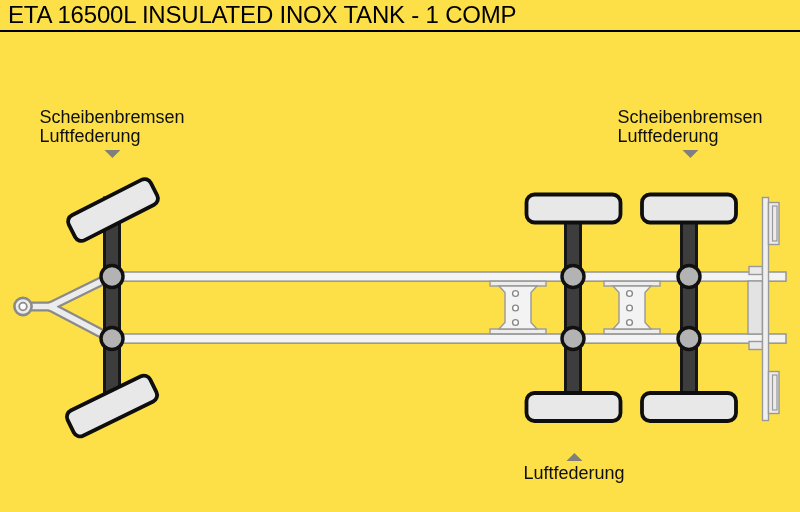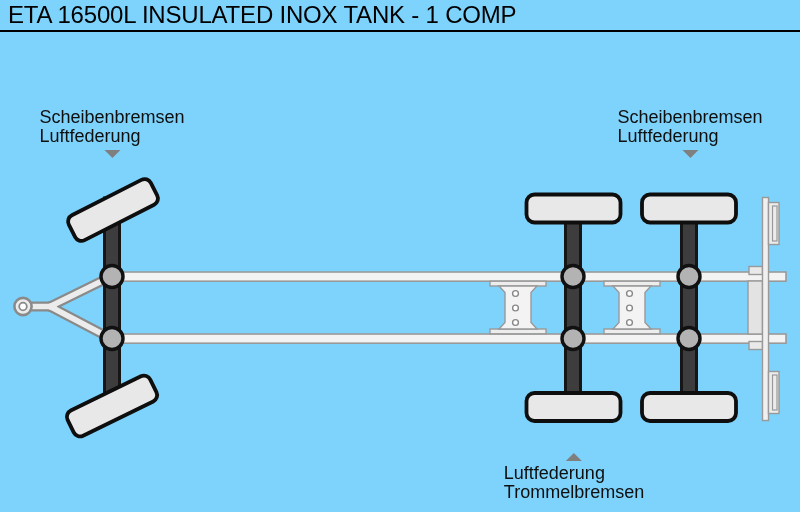--- a/index.html
+++ b/index.html
@@ -1,17 +1,17 @@
 <!DOCTYPE html>
 <html><head>
 <meta charset="utf-8">
 <style>
   html,body{margin:0;padding:0;background:#fff;}
   #stage{
-    position:relative;width:800px;height:512px;background:#7dd3fc;overflow:hidden;
+    position:relative;width:800px;height:512px;background:#fde047;overflow:hidden;
     font-family:"Liberation Sans","DejaVu Sans",sans-serif;
   }
   .title{
     position:absolute;left:8px;top:1px;font-size:24px;line-height:28px;
     color:#000;letter-spacing:-0.2px;white-space:nowrap;
   }
   .divider{position:absolute;left:0;top:30px;width:800px;height:2px;background:#000;}
   .annot{
     position:absolute;transform:translateX(-50%);text-align:left;
     font-size:18px;line-height:19px;color:#0f0f0f;white-space:nowrap;
@@ -118,16 +118,15 @@
 
   <div class="annot" style="left:690px;top:108px;">
     <span class="line">Scheibenbremsen</span>
     <span class="line">Luftfederung</span>
     <div class="tri tri-down"></div>
   </div>
 
   <div class="annot" style="left:574px;top:453px;">
     <div class="tri tri-up"></div>
     <span class="line">Luftfederung</span>
-    <span class="line">Trommelbremsen</span>
   </div>
 
 </div>
 
 </body></html>

